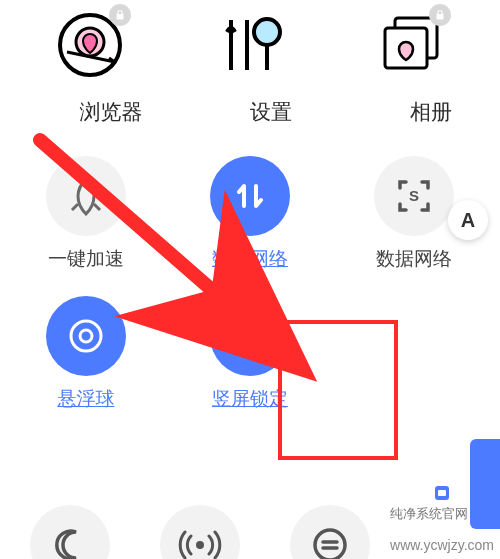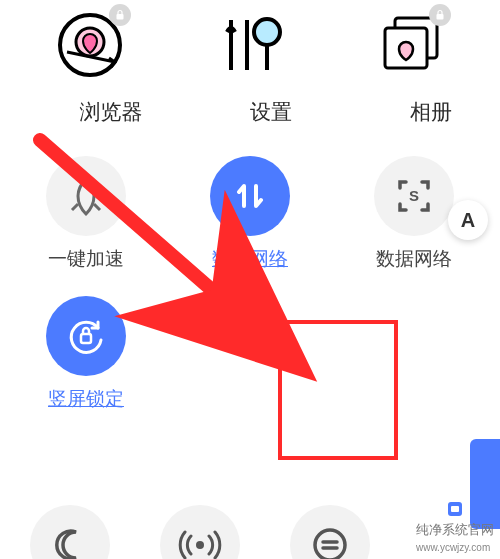--- a/index.html
+++ b/index.html
@@ -151,21 +151,21 @@
     position: absolute;
     right: 6px;
     bottom: 6px;
     display: flex;
     align-items: center;
     gap: 4px;
     font-size: 13px;
     color: #777;
     flex-direction: column;
   }
-  .wm-url { color:#888; font-size:10px; margin-top:3px; }
+  .wm-url { color:#888; font-size:14px; margin-top:14px; }
 
   svg { display:block; }
 </style>
 </head>
 <body>
 
 <div class="shortcut-row">
 
   <div class="shortcut">
     <div class="icon-box">
@@ -243,20 +243,29 @@
   <div class="qs">
     <div class="circle">
       <svg width="44" height="44" viewBox="0 0 44 44">
         <path d="M8 14V8h6M36 14V8h-6M8 30v6h6M36 30v6h-6" stroke="#565656" stroke-width="3.5" fill="none" stroke-linecap="round"></path>
         <text x="22" y="27" font-size="15" font-weight="700" fill="#565656" text-anchor="middle">S</text>
       </svg>
     </div>
     <div class="qs-label">数据网络</div>
   </div>
 
+  <div class="qs active">
+    <div class="circle">
+      <svg width="44" height="44" viewBox="0 0 44 44">
+        <circle cx="22" cy="22" r="15" fill="none" stroke="#fff" stroke-width="3"></circle>
+        <circle cx="22" cy="22" r="6" fill="none" stroke="#fff" stroke-width="3"></circle>
+      </svg>
+    </div>
+    <div class="qs-label">悬浮球</div>
+  </div>
 
   <div class="qs active">
     <div class="circle">
       <svg width="44" height="44" viewBox="0 0 44 44">
         <path d="M34 14a15 15 0 10 3 12" fill="none" stroke="#fff" stroke-width="3" stroke-linecap="round"></path>
         <polyline points="34,8 34,14 28,14" fill="none" stroke="#fff" stroke-width="3" stroke-linecap="round" stroke-linejoin="round"></polyline>
         <rect x="17" y="20" width="10" height="9" rx="2" fill="none" stroke="#fff" stroke-width="2.5"></rect>
         <path d="M19 20v-3a3 3 0 016 0v3" fill="none" stroke="#fff" stroke-width="2.5"></path>
       </svg>
     </div>

